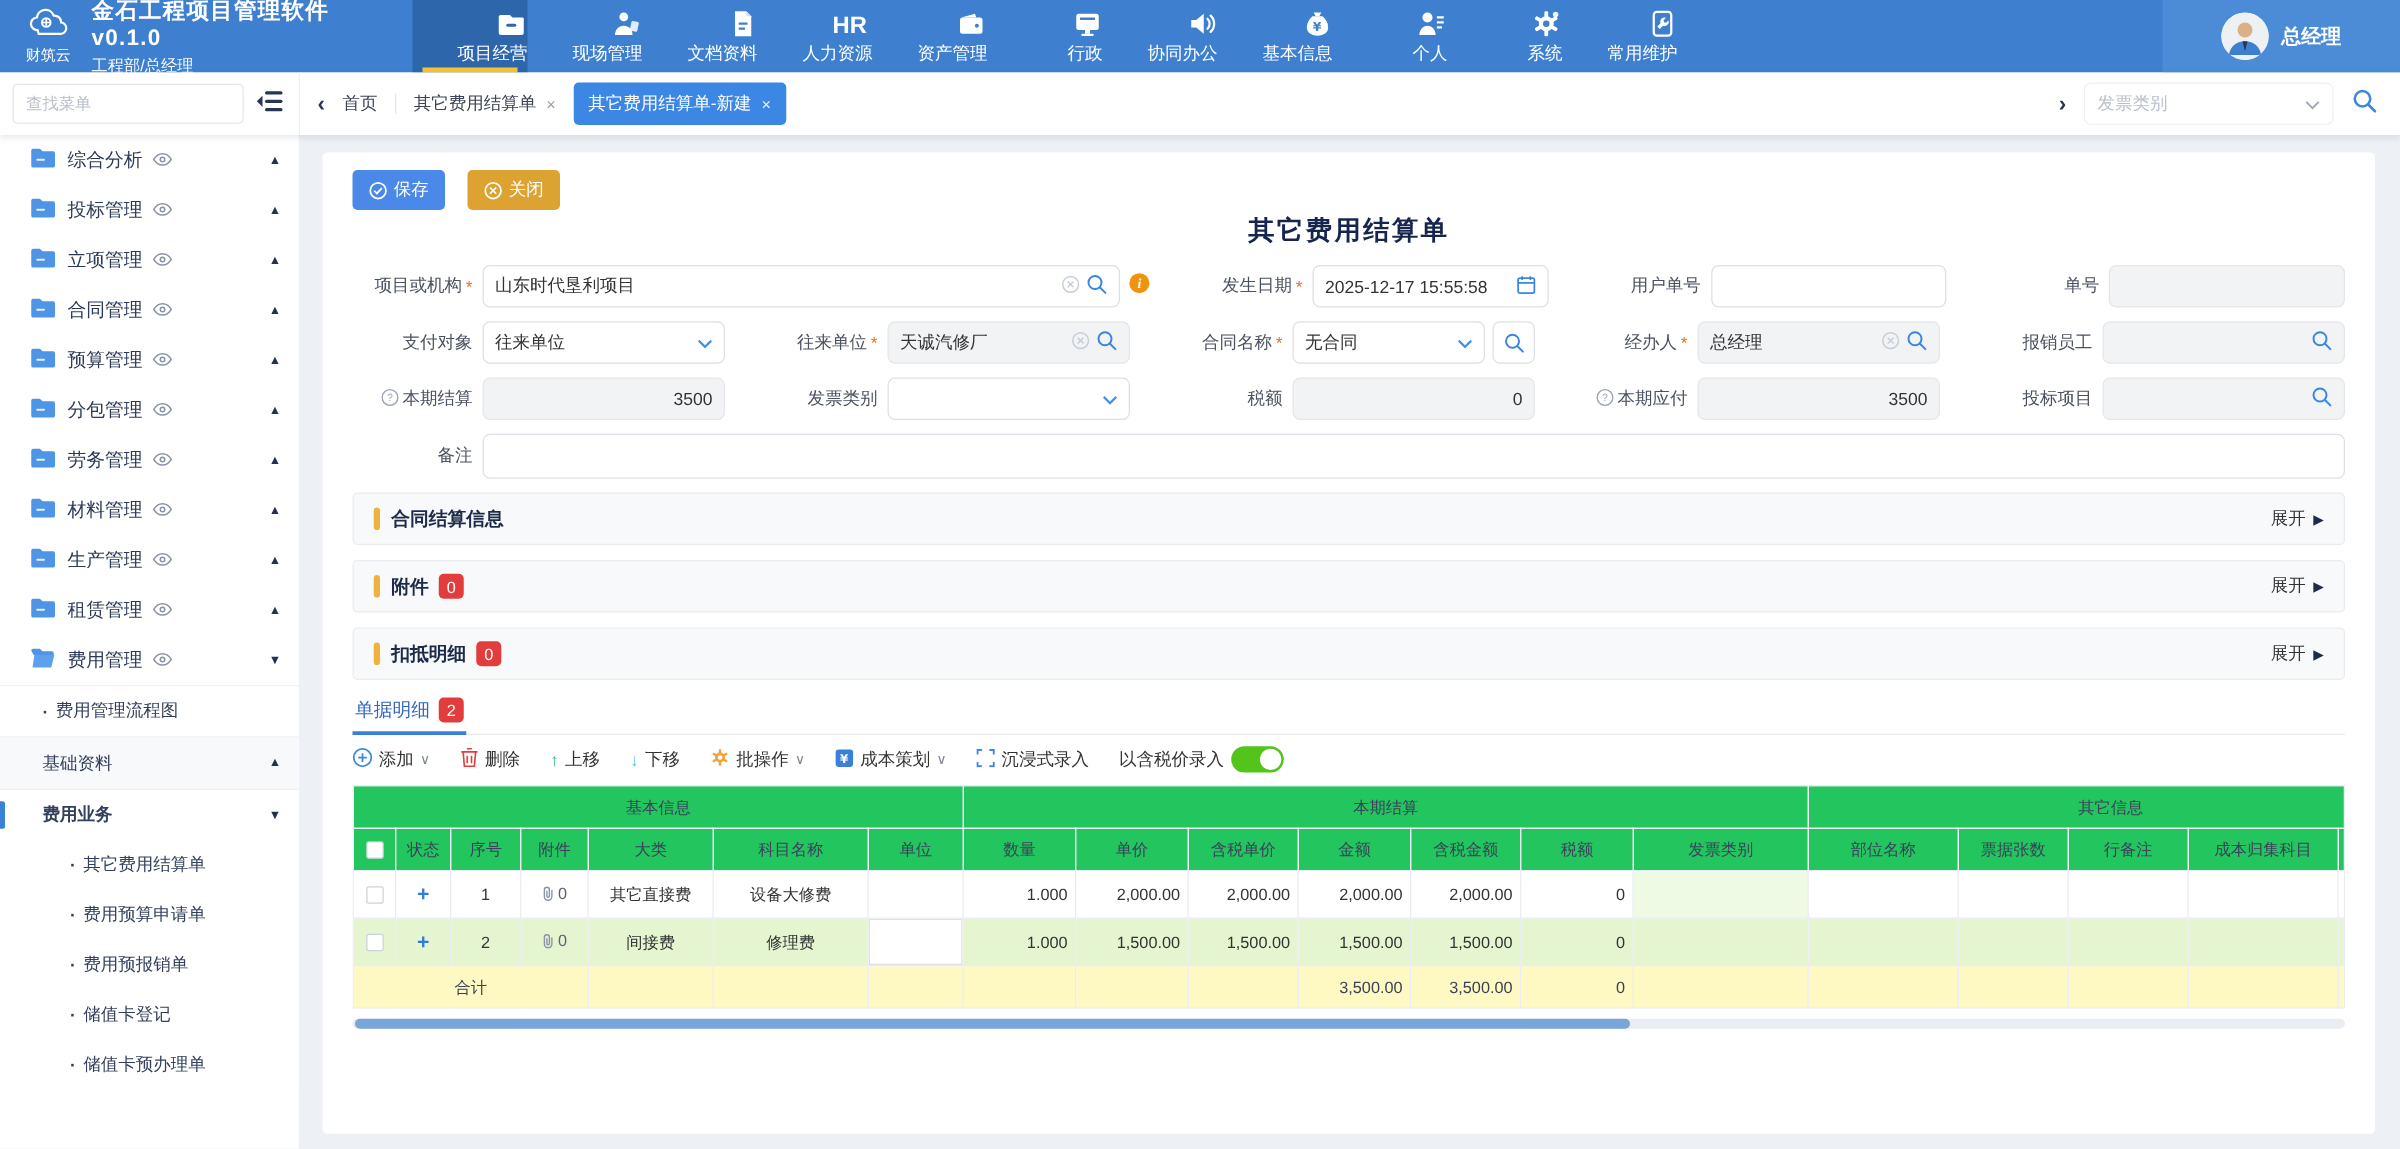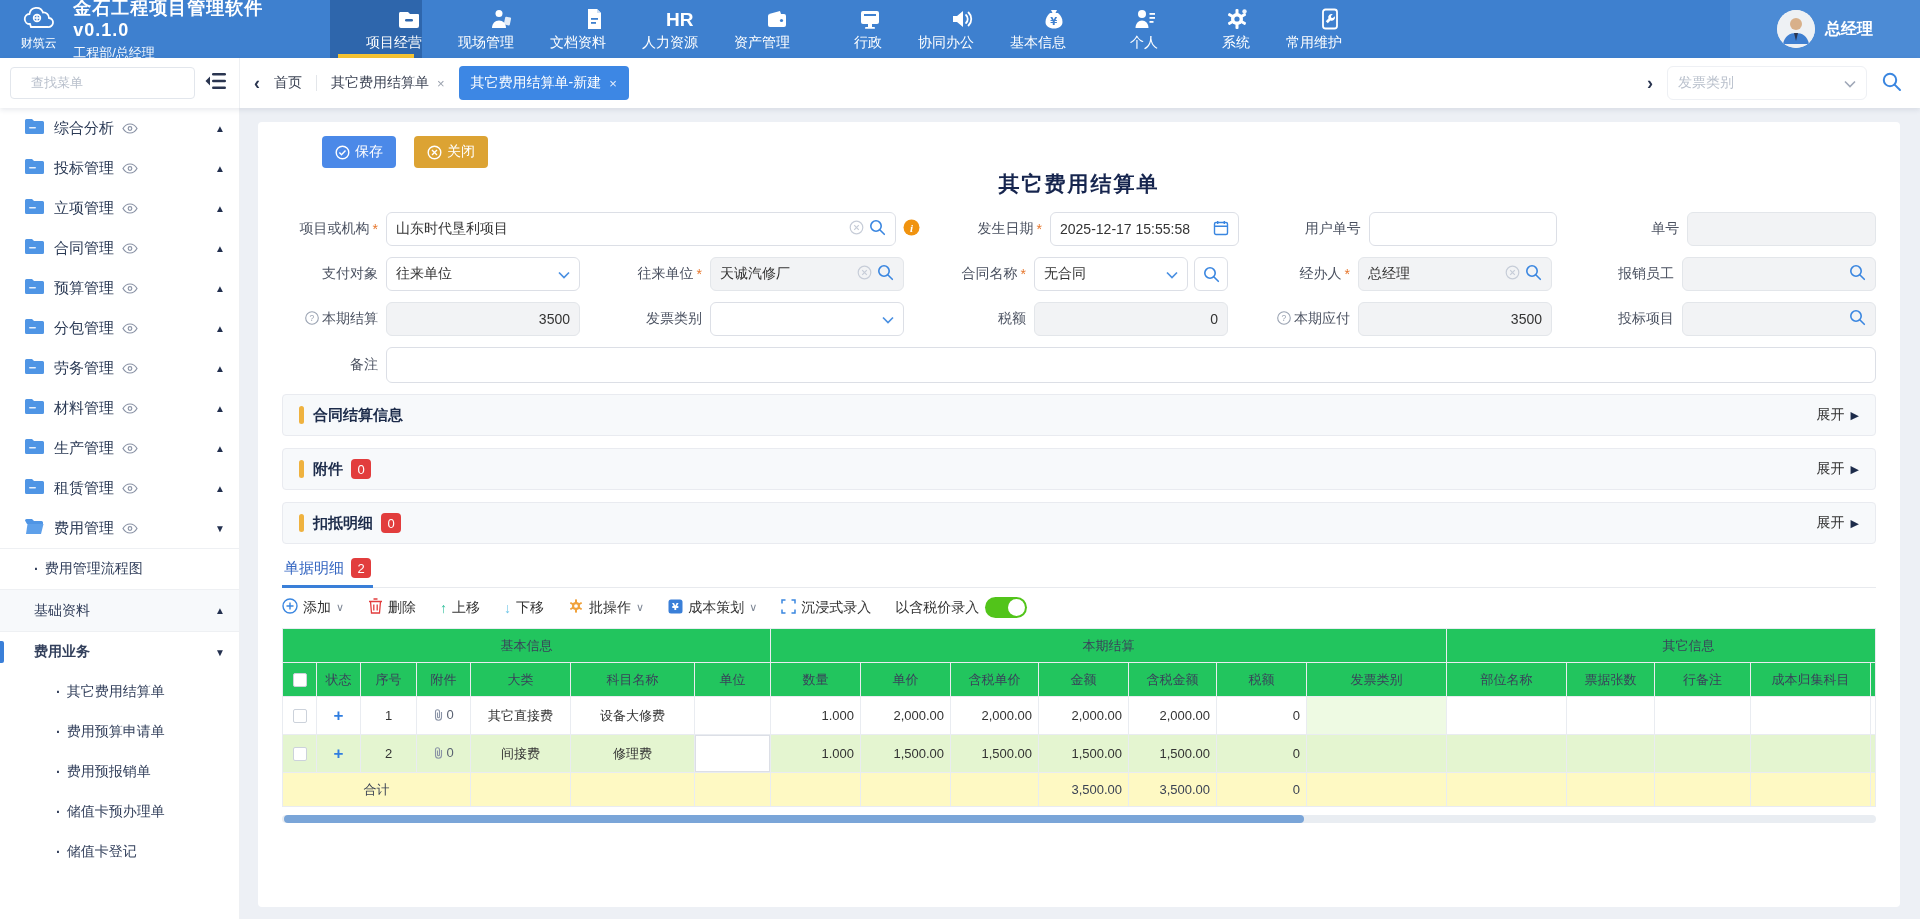--- a/index.html
+++ b/index.html
@@ -19,21 +19,21 @@
   .nav-item.active { background:#2e66ac; }
   .nav-item.active::after { content:""; position:absolute; left:8px; right:8px; bottom:0; height:4px; background:#f5c332; }
   .nav-item svg { display:block; }
   .user-area { margin-left:auto; width:190px; background:#4c8bd5; display:flex; align-items:center; justify-content:center; gap:10px; }
   .avatar { width:38px; height:38px; border-radius:50%; background:#f2f3f5; overflow:hidden; flex-shrink:0; }
   .user-name { font-size:16px; font-weight:bold; }
 
   
   .tabbar { height:50px; background:#fff; display:flex; align-items:center; box-shadow:0 2px 5px rgba(30,50,90,.10); position:relative; z-index:5; }
   .tabbar-left { width:240px; flex-shrink:0; display:flex; align-items:center; padding:0 12px 0 10px; gap:10px; border-right:1px solid #eef0f3; height:100%; }
-  .menu-search { flex:1; height:32px; border:1px solid #e2e6ec; border-radius:4px; display:flex; align-items:center; padding:0 20px; font-size:13px; color:#b9c0cc; background:#fff; }
+  .menu-search { flex:1; height:32px; border:1px solid #e2e6ec; border-radius:4px; display:flex; align-items:center; padding:0 10px; font-size:13px; color:#b9c0cc; background:#fff; }
   .collapse-ic { flex-shrink:0; }
   .tab-strip { display:flex; align-items:center; gap:14px; padding-left:14px; flex:1; min-width:0; }
   .chev { font-size:18px; color:#2a3550; font-weight:bold; line-height:1; cursor:pointer; }
   .tab { font-size:14px; color:#3c4354; display:flex; align-items:center; gap:8px; cursor:pointer; white-space:nowrap; }
   .tab .x { color:#9aa1ad; font-size:13px; }
   .tab.active { background:#3d87e4; color:#fff; height:34px; padding:0 12px; border-radius:4px; }
   .tab.active .x { color:#e8f0fd; }
   .vdiv { width:1px; height:16px; background:#e3e6ea; }
   .tabbar-right { display:flex; align-items:center; gap:14px; padding-right:18px; }
   .proj-select { width:200px; height:34px; border:1px solid #eef0f4; border-radius:6px; display:flex; align-items:center; padding:0 10px; font-size:14px; color:#b9c0cc; }
@@ -51,21 +51,21 @@
   .sub-row.groupy { background:#fff; font-weight:bold; position:relative; border-top:1px solid #eef0f3; }
   .sub-row.groupy::before { content:""; position:absolute; left:0; top:9px; bottom:9px; width:4px; background:#3a7fd8; border-radius:0 2px 2px 0; }
   .sub-row .tri { margin-left:auto; font-size:10px; color:#23304f; }
   .sub-leaf { height:40px; display:flex; align-items:center; padding-left:56px; font-size:14px; color:#33405c; cursor:pointer; background:#fff; }
   .bullet::before { content:"·"; margin-right:6px; font-weight:bold; }
 
   .main { flex:1; padding:14px 20px 12px 18px; overflow:hidden; }
   .card { background:#fff; border-radius:4px; height:100%; padding:14px 24px 10px; overflow:hidden; }
 
   
-  .btn-row { display:flex; gap:18px;margin-left:40px; }
+  .btn-row { display:flex; gap:18px; }
   .btn { height:32px; border:none; border-radius:4px; color:#fff; font-size:14px; display:inline-flex; align-items:center; gap:5px; padding:0 13px; cursor:pointer; font-family:inherit; }
   .btn.save { background:#4b89e8; }
   .btn.close { background:#dca333; }
   .page-title { text-align:center; font-size:21px; font-weight:bold; color:#16254e; letter-spacing:2px; margin:2px 0 14px; }
 
   
   .frow { display:flex; margin-bottom:11px; }
   .fg { flex:1; display:flex; align-items:center; min-width:0; margin-right:26px; }
   .fg:last-child { margin-right:0; }
   .fg.w2 { flex:2.18; }
@@ -466,24 +466,24 @@
       <div class="sub-leaf bullet">
           <span>其它费用结算单</span>
         </div>
       <div class="sub-leaf bullet">
           <span>费用预算申请单</span>
         </div>
       <div class="sub-leaf bullet">
           <span>费用预报销单</span>
         </div>
       <div class="sub-leaf bullet">
+          <span>储值卡登记</span>
+        </div>
+      <div class="sub-leaf bullet">
           <span>储值卡预办理单</span>
-        </div>
-      <div class="sub-leaf bullet">
-          <span>储值卡登记</span>
         </div>
     </div>
   </div>
 
   <div class="main">
     <div class="card">
 
       <div class="btn-row">
         <button class="btn save">
           <svg width="15" height="15" viewBox="0 0 15 15">

